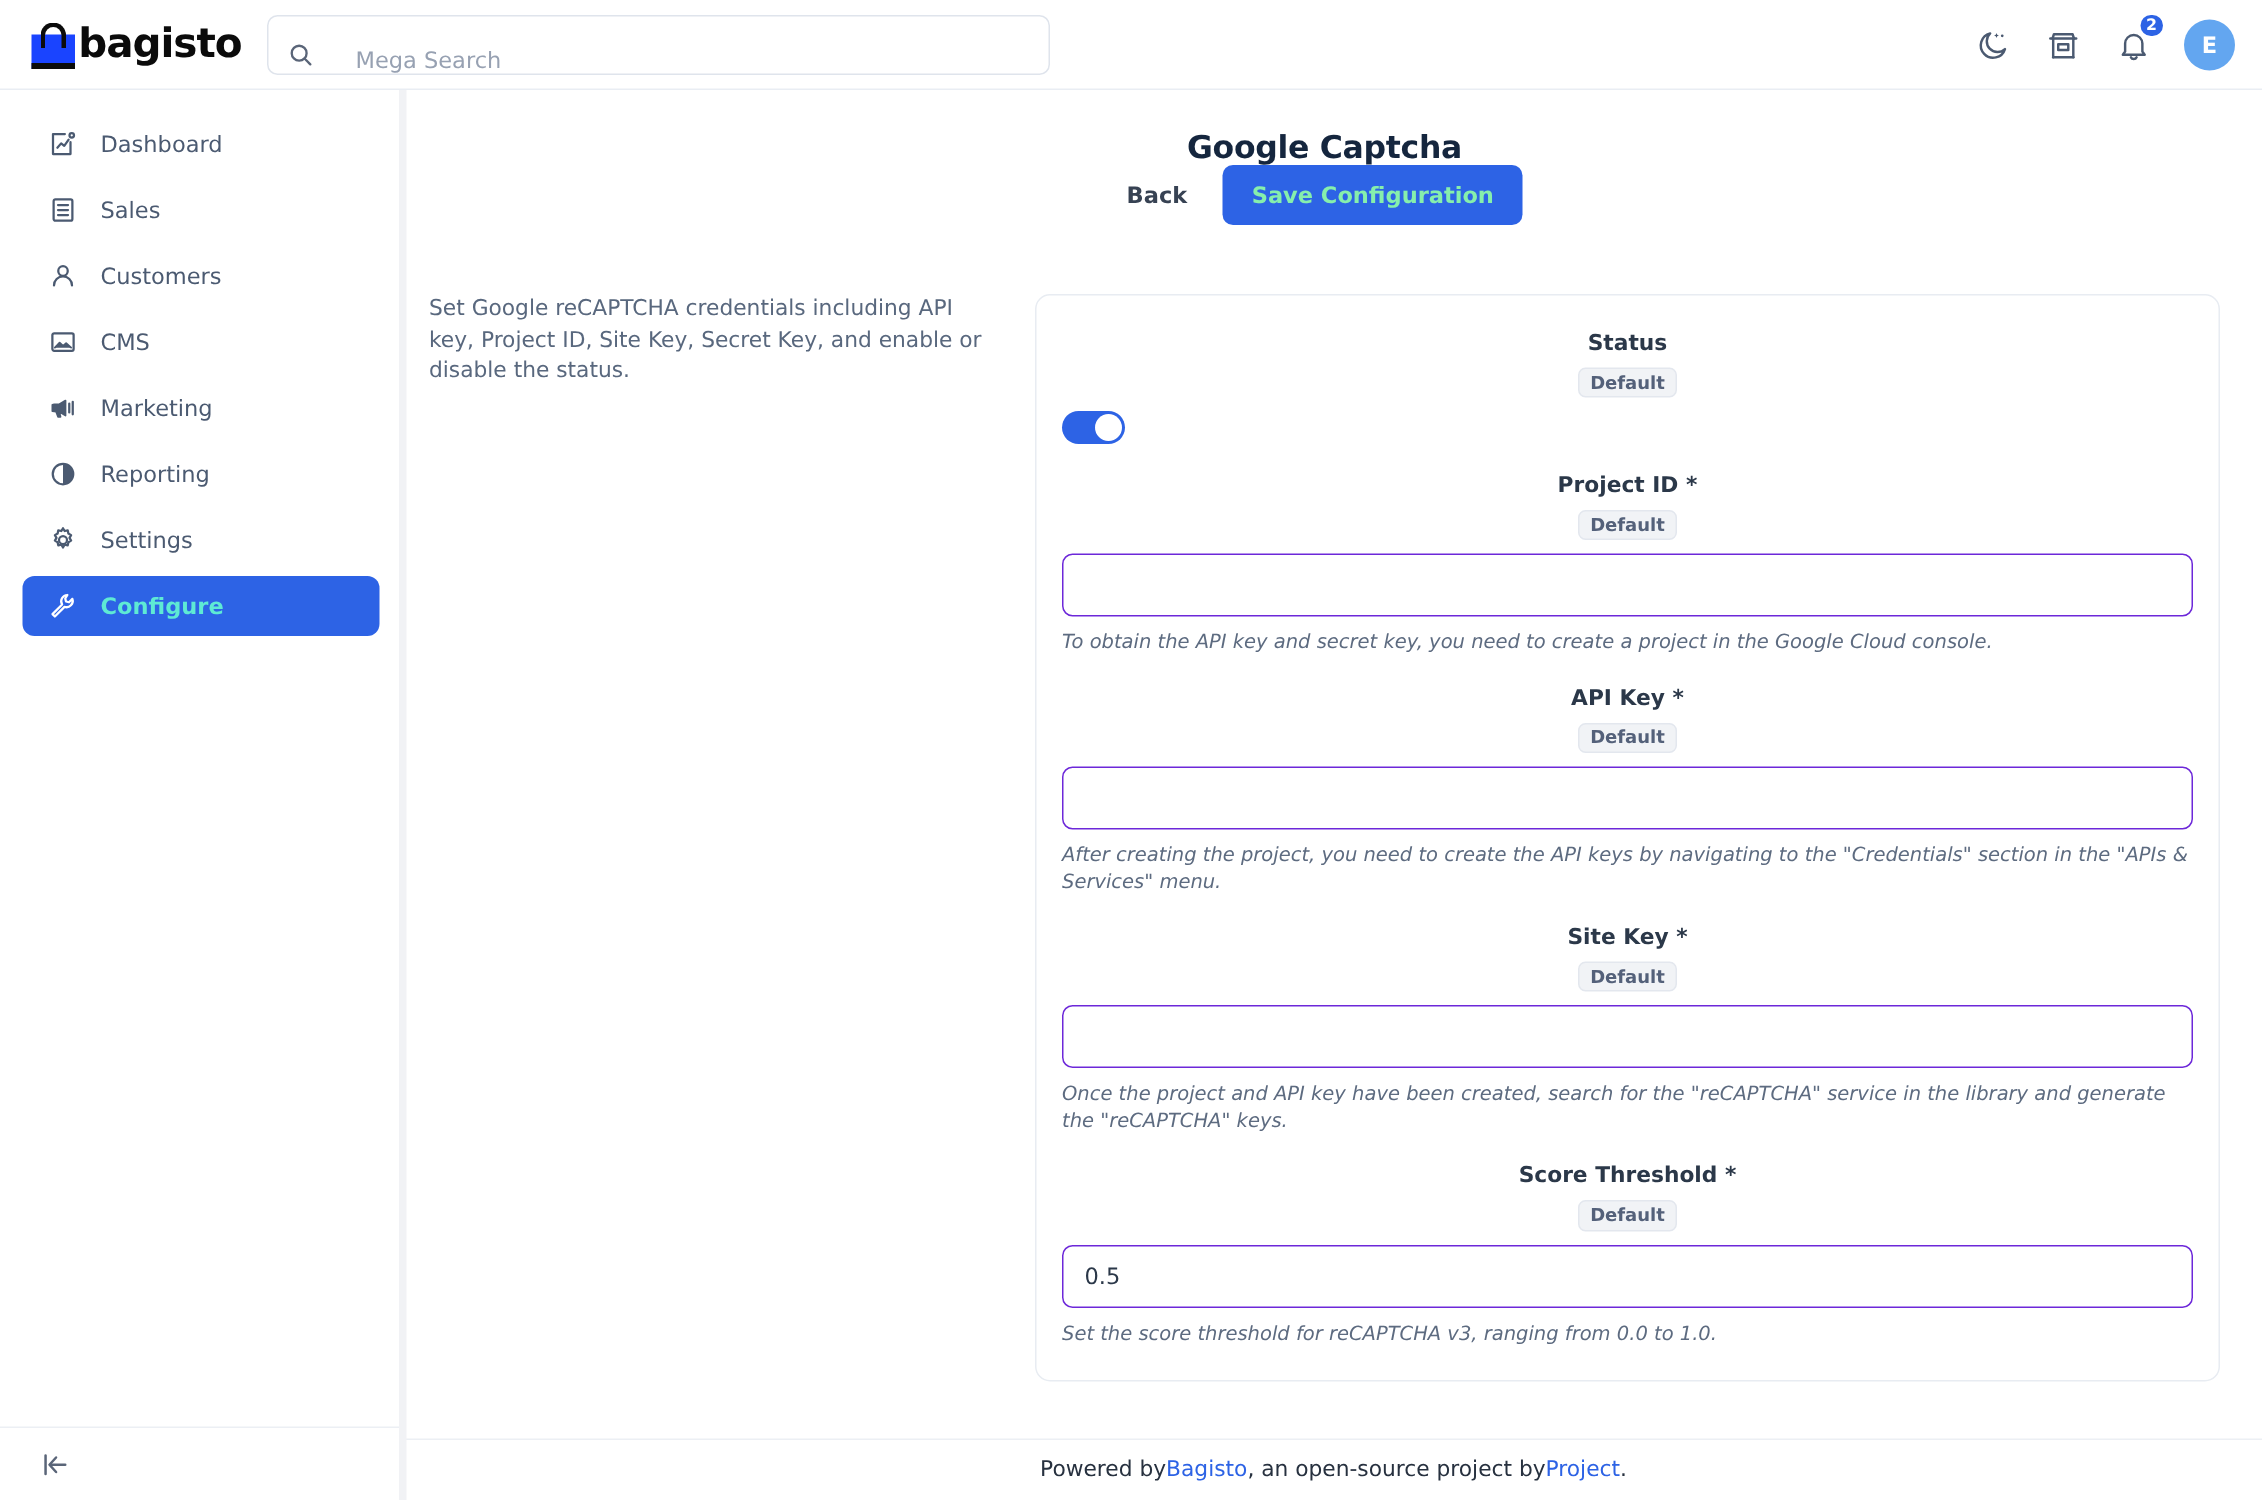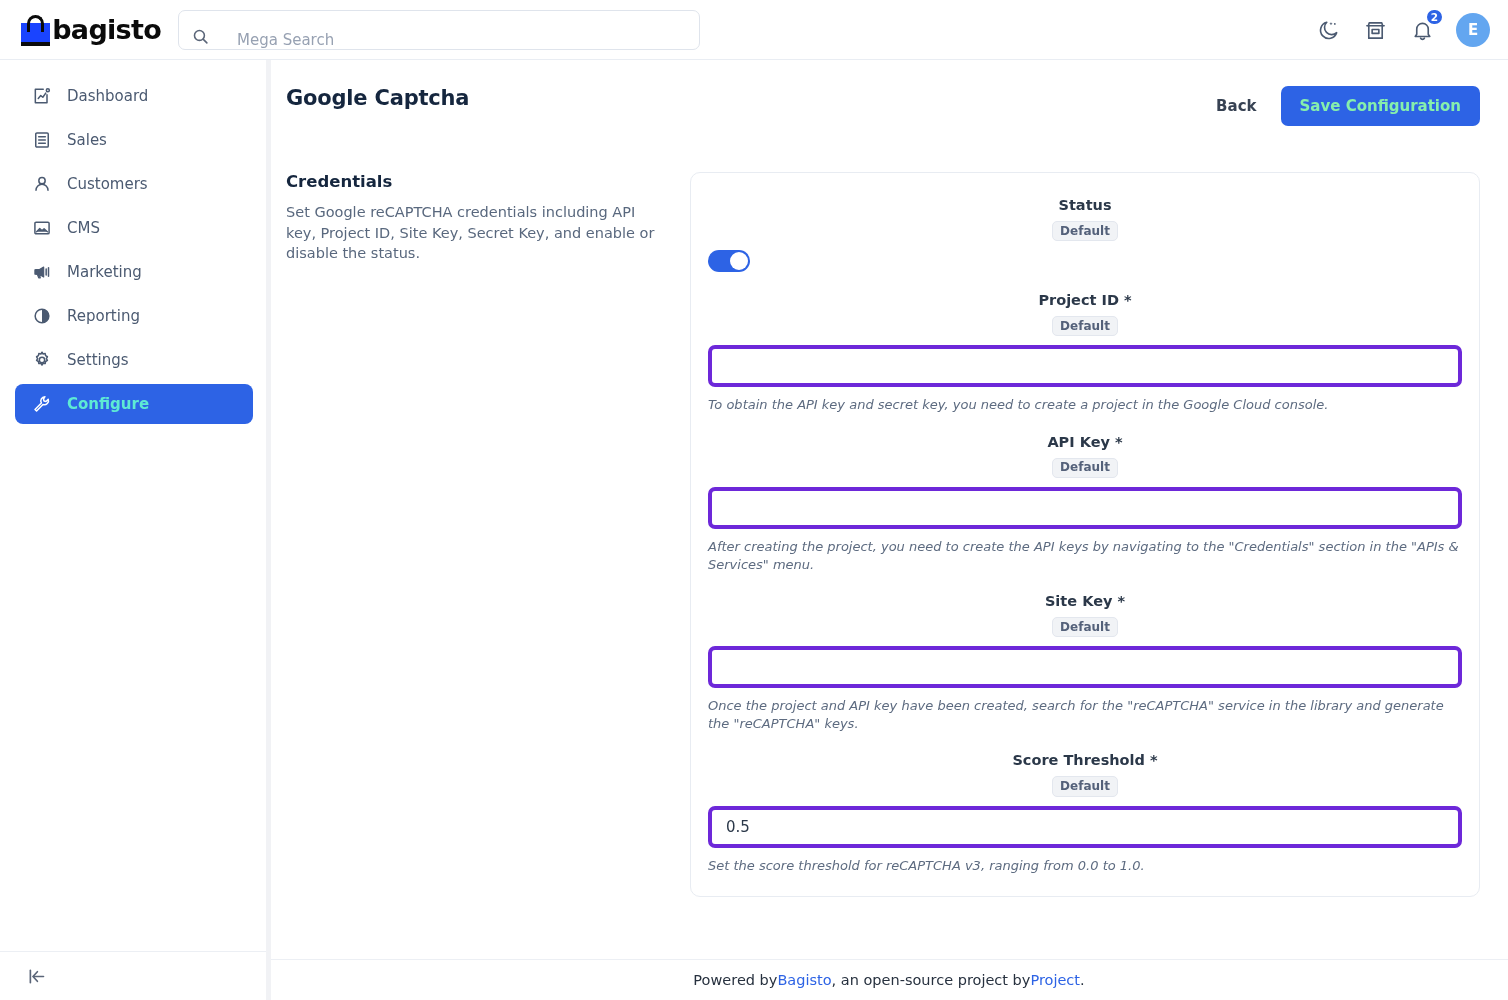--- a/index.html
+++ b/index.html
@@ -193,22 +193,24 @@
     top: 60px;
     left: 266px;
     width: 5px;
     height: 940px;
     background: #f1f2f5;
     z-index: 12;
   }
 
   .page-head {
     display: flex;
+    align-items: center;
     justify-content: space-between;
     padding: 26px 28px 0 16px;
+    flex-direction: column;
   }
   .page-title {
     font-size: 21px;
     font-weight: 700;
     color: #15263e;
     letter-spacing: -0.2px;
   }
   .head-actions {
     display: flex;
     align-items: center;
@@ -301,21 +303,21 @@
     position: absolute;
     top: 2px; right: 2px;
     width: 18px; height: 18px;
     border-radius: 50%;
     background: #ffffff;
   }
 
   .input {
     width: 100%;
     height: 42px;
-    border: 4px solid #6d28d9;
+    border: 1px solid #6d28d9;
     border-radius: 7px;
     background: #ffffff;
     font-family: inherit;
     font-size: 15px;
     color: #2b3849;
     padding: 0 14px;
     outline: none;
   }
   .hint {
     margin-top: 9px;
@@ -507,21 +509,20 @@
     <div class="page-title">Google Captcha</div>
     <div class="head-actions">
       <button class="btn-back">Back</button>
       <button class="btn-primary">Save Configuration</button>
     </div>
   </div>
 
   <div class="content-row">
 
     <div class="col-left">
-      <div class="section-title">Credentials</div>
       <div class="section-desc">Set Google reCAPTCHA credentials including API key, Project ID, Site Key, Secret Key, and enable or disable the status.</div>
     </div>
 
     <div class="card">
 
       <div class="field">
         <div class="field-label-row">
           <span class="field-label">Status</span>
           <span class="chip">Default</span>
         </div>

